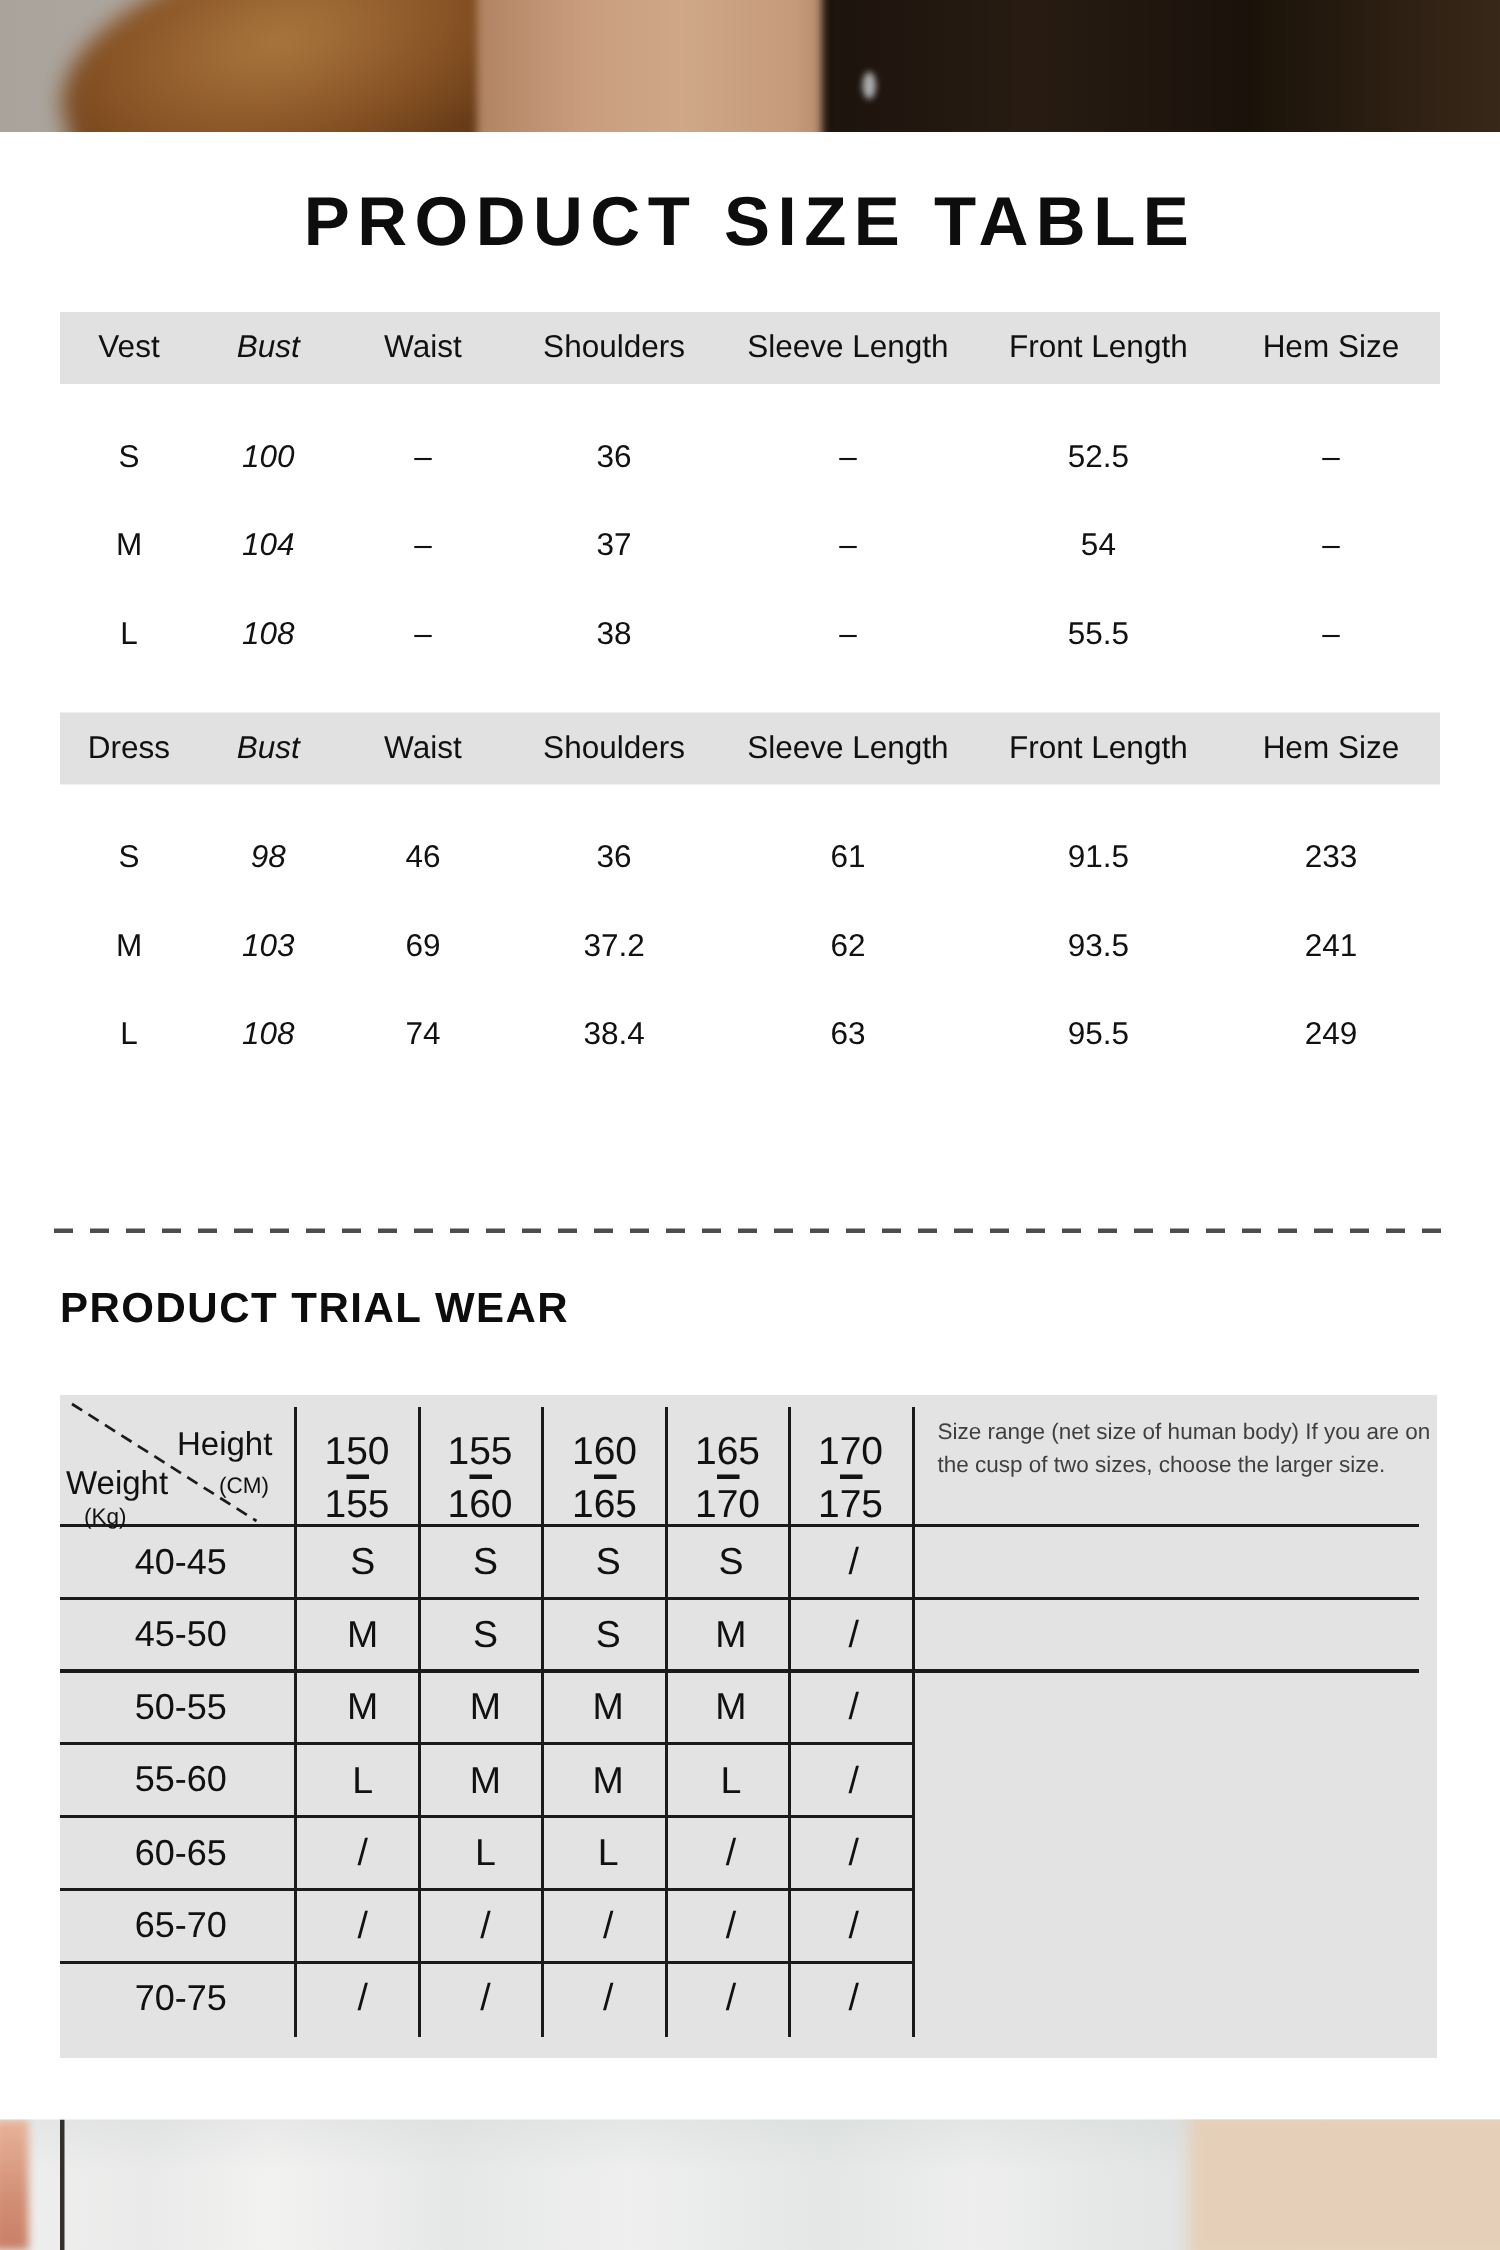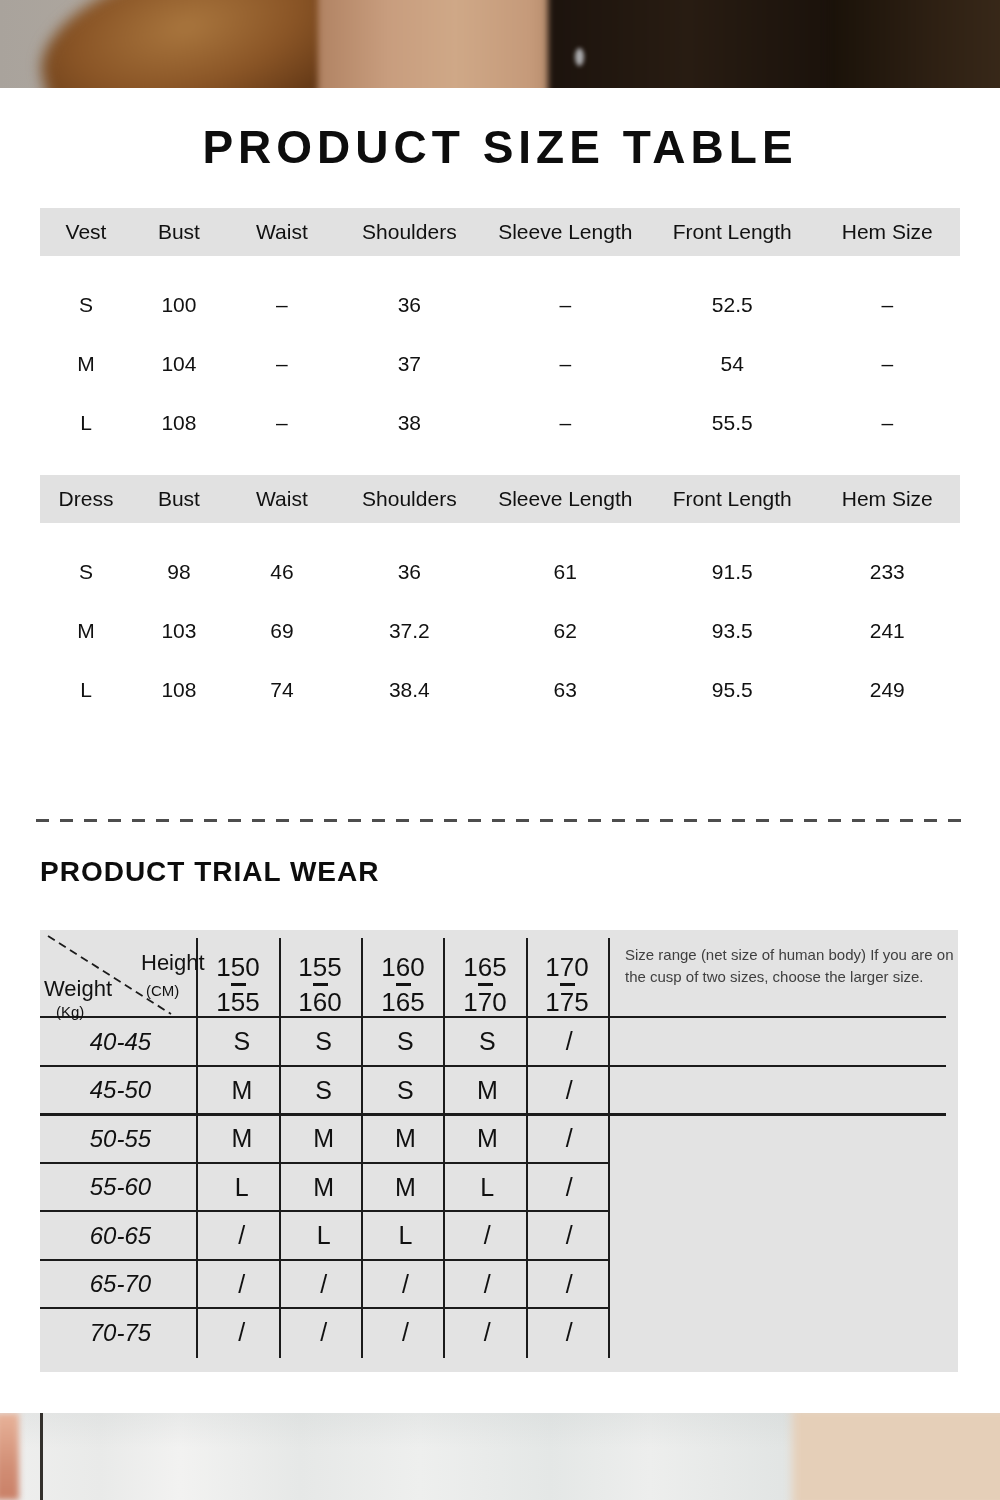--- a/index.html
+++ b/index.html
@@ -28,48 +28,48 @@
   .title{position:absolute;top:120px;left:0;width:1000px;margin:0;text-align:center;
          font-size:46px;font-weight:bold;letter-spacing:5px;color:#0d0d0d;}
 
   
   .size-table{position:absolute;left:40px;width:920px;}
   .t1{top:208px;} .t2{top:475px;}
   .st-header{display:flex;align-items:center;height:48px;background:#e1e1e1;font-size:21px;}
   .st-body{padding-top:19px;}
   .st-row{display:flex;align-items:center;height:59px;font-size:21px;}
   .cc{text-align:center;}
-  .c0{width:10%;} .c1{width:10.2%;} .c2{width:12.2%;} .c3{width:15.5%;}
+  .c0{width:10%;} .c1{width:10.2%;font-style:italic;} .c2{width:12.2%;} .c3{width:15.5%;}
   .c4{width:18.4%;} .c5{width:17.9%;} .c6{width:15.8%;}
 
   
   .notes{position:absolute;left:40px;top:732px;font-size:16px;line-height:28px;}
   .note-line{margin:0;color:#858585;}
   .note-line b{color:#111;font-weight:bold;}
 
   
   .divider{position:absolute;left:36px;top:819px;width:928px;height:3px;
       background:repeating-linear-gradient(90deg,#4d4d4d 0 13px,transparent 13px 24px);}
 
   
   .trial-title{position:absolute;left:40px;top:856px;margin:0;font-size:28px;font-weight:bold;letter-spacing:1px;color:#0d0d0d;}
   .trial{position:absolute;left:40px;top:930px;width:918px;height:442px;background:#e3e3e3;}
   .trial-lines{position:absolute;left:0;top:0;}
   .ax{position:absolute;color:#111;}
-  .ax-height{left:78px;top:20px;font-size:22px;margin-left:23px;}
+  .ax-height{left:78px;top:20px;font-size:22px;}
   .ax-cm{left:106px;top:52px;font-size:15px;}
   .ax-weight{left:4px;top:46px;font-size:22px;}
   .ax-kg{left:16px;top:73px;font-size:15px;}
   .tcol{position:absolute;top:16px;width:82px;height:76px;display:flex;flex-direction:column;
         align-items:center;justify-content:center;font-size:26px;line-height:28px;color:#111;}
   .tcol .dash{width:15px;height:3px;background:#141414;margin:2px 0;}
   .tc0{left:157px;} .tc1{left:239px;} .tc2{left:322px;} .tc3{left:404px;} .tc4{left:486px;}
   .trial-note{position:absolute;left:585px;top:14px;width:340px;font-size:15px;line-height:22px;color:#3f3f3f;}
   .trow{position:absolute;left:0;width:570px;height:49px;display:flex;align-items:center;}
-  .tlabel{width:162px;text-align:center;font-size:24px;font-style:italic;}
+  .tlabel{width:162px;text-align:center;font-size:24px;}
   .tcell{width:82.4px;text-align:center;font-size:25px;}
 
   
   .photo-bottom{position:absolute;top:1413px;left:0;width:1000px;height:87px;overflow:hidden;background:#ececec;}
   .pb-fabric{position:absolute;inset:0;background:
       linear-gradient(180deg,rgba(200,205,205,0.25) 0%,rgba(255,255,255,0) 40%),
       linear-gradient(90deg,#efefee 0%,#e9eae9 10%,#f2f2f1 18%,#e6e8e7 30%,#eeefee 42%,#e4e7e6 55%,#edeeed 65%,#e2e5e4 78%,#eaecec 88%,#e7e9e8 100%);}
   .pb-beige{position:absolute;left:792px;top:-5px;width:220px;height:100px;background:#e5cfb8;filter:blur(5px);}
   .pb-skin{position:absolute;left:-5px;top:0;width:24px;height:87px;
       background:linear-gradient(180deg,#e8b39a,#d28f76 60%,#c97f66);filter:blur(3px);}

